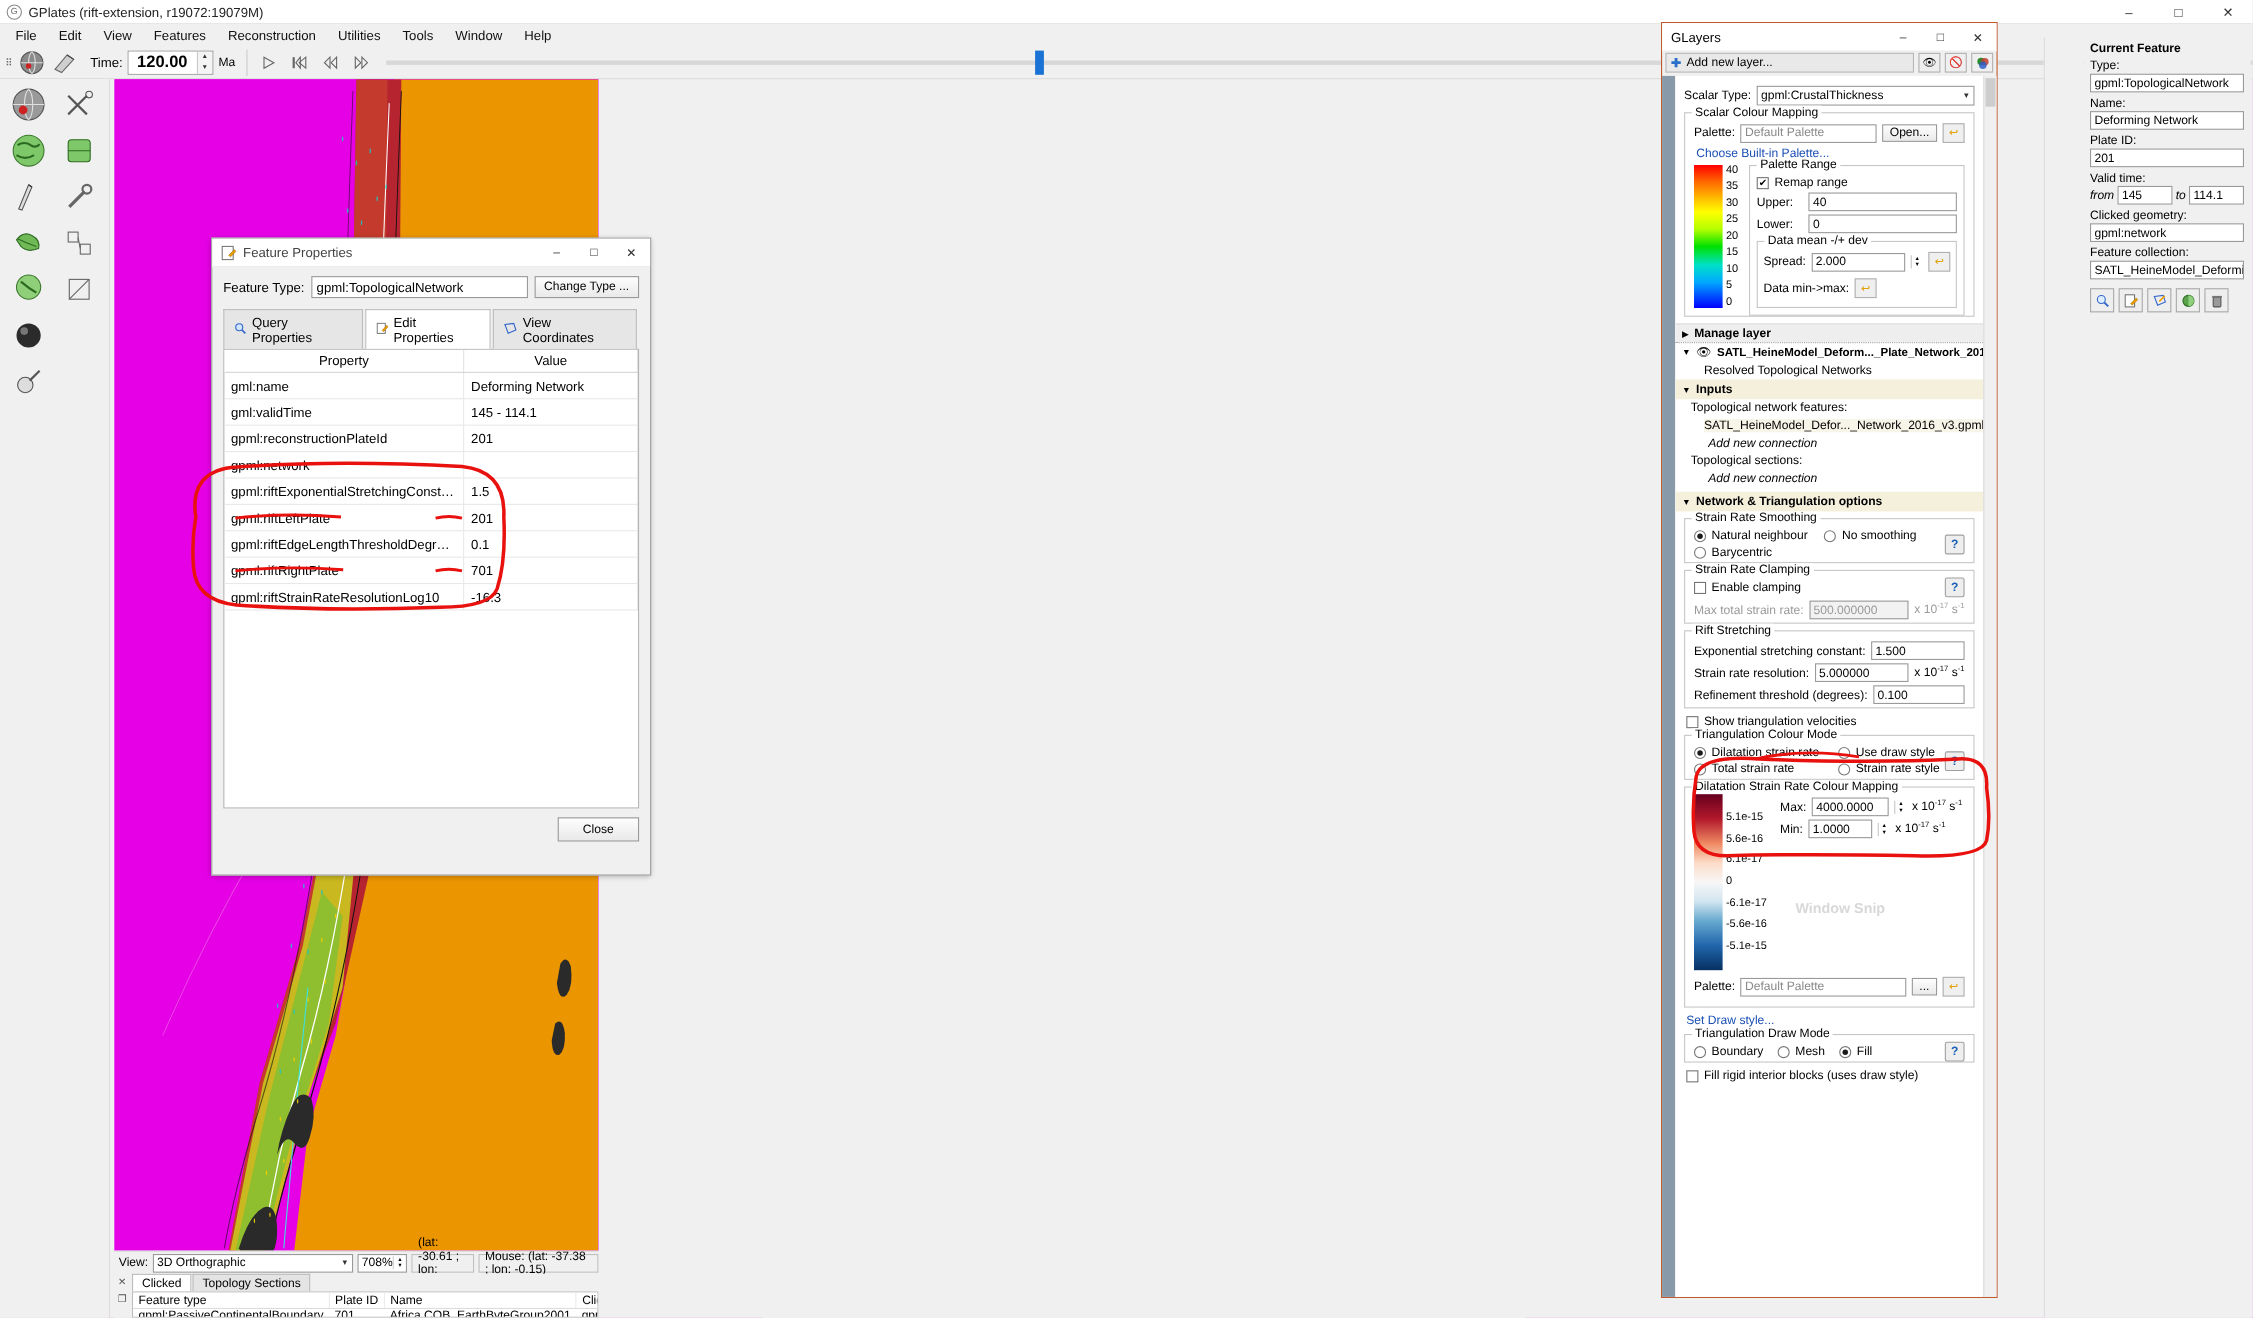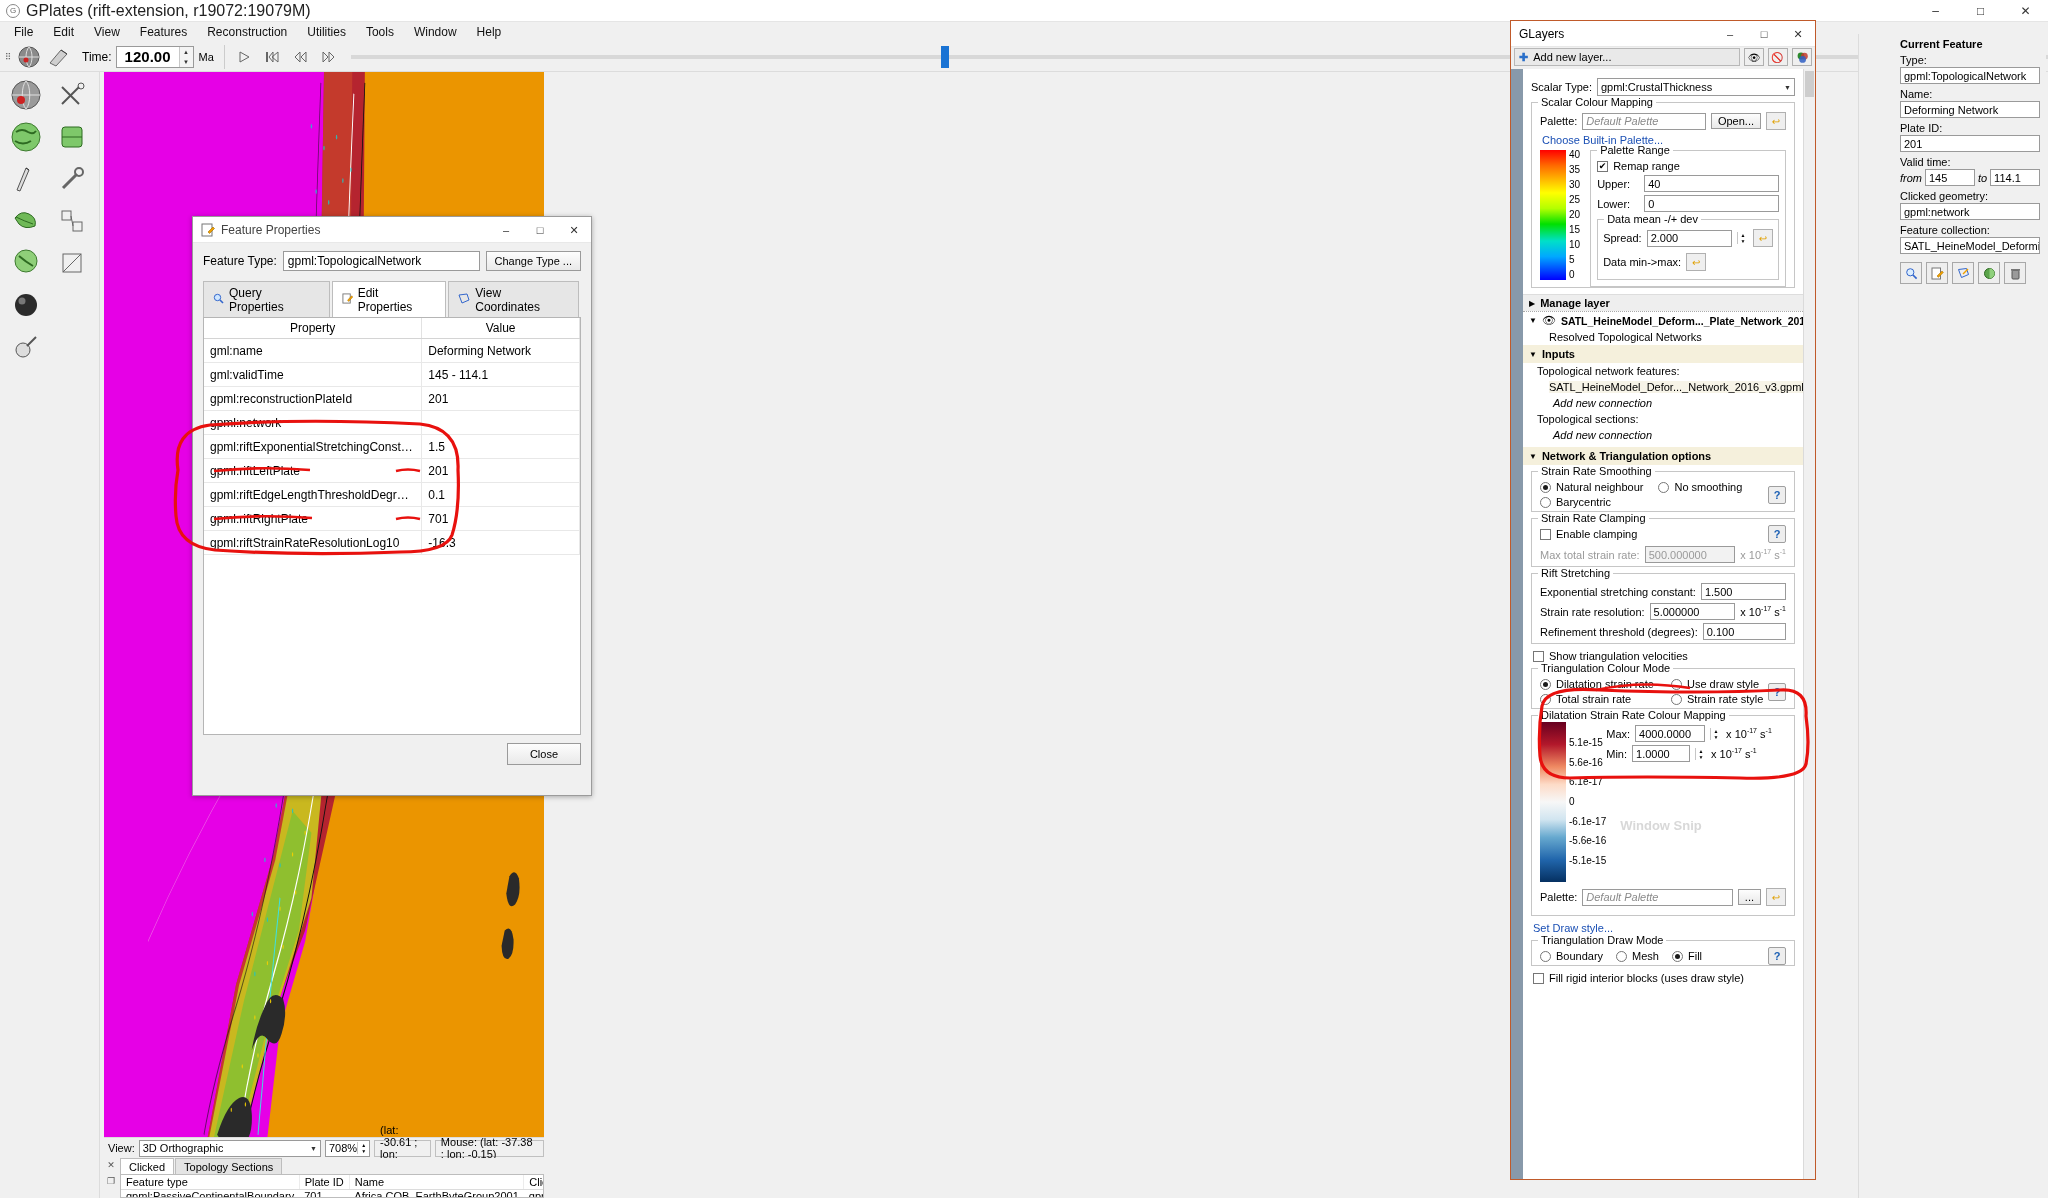--- a/index.html
+++ b/index.html
@@ -10,21 +10,21 @@
     font-size:12px; color:#000; background:#f0f0f0;
     position:relative;
   }
   .app { position:absolute; inset:0; background:#f0f0f0; }
 
   
   .titlebar { height:22px; background:#ffffff; display:flex; align-items:center; padding:0 6px;
               border-bottom:1px solid #e5e5e5; position:relative; }
   .titlebar .tb-icon { width:14px; height:14px; border-radius:50%; border:1.5px solid #888;
               display:inline-flex; align-items:center; justify-content:center; font-size:8px; color:#666; margin-right:6px; }
-  .titlebar .tb-text { font-size:16px; color:#222; }
+  .titlebar .tb-text { font-size:12px; color:#222; }
   .winbtns { position:absolute; right:0; top:0; height:22px; display:flex; }
   .winbtns div { width:45px; height:22px; display:flex; align-items:center; justify-content:center;
                  font-size:12px; color:#333; }
 
   
   .menubar { height:20px; background:#f0f0f0; display:flex; align-items:center; padding-left:4px; }
   .menubar span { padding:2px 10px; font-size:12px; color:#111; }
 
   
   .toolrow { height:30px; background:#f0f0f0; display:flex; align-items:center; padding-left:2px;
@@ -134,21 +134,21 @@
   .ly-left { width:12px; background:#8899aa; }
   .ly-main { flex:1; background:#fff; overflow:hidden; position:relative; }
   .ly-sb { width:12px; background:#f0f0f0; border-left:1px solid #dadada; position:relative; }
   .ly-sb .thumb { position:absolute; left:1px; right:1px; top:2px; height:26px; background:#cdcdcd; }
   .grpbox { border:1px solid #c6c6c6; margin:6px 8px; padding:6px 8px 0 8px; position:relative; }
   .grpbox > .leg { position:absolute; top:-7px; left:6px; background:#fff; padding:0 3px; font-size:11px; }
   .fld { display:flex; align-items:center; gap:5px; margin:3px 0; font-size:11px; }
   .tinput { border:1px solid #9a9a9a; background:#fff; height:17px; font-size:11px; padding:0 3px;
             display:flex; align-items:center; }
   .tinput.gray { background:#f2f2f2; color:#9a9a9a; }
-  .tinput.ph { color:#8a8a8a; font-style:italic; }
+  .tinput.ph { color:#8a8a8a; }
   .radio { width:11px; height:11px; border-radius:50%; border:1px solid #767676; background:#fff;
            display:inline-flex; align-items:center; justify-content:center; flex:none; }
   .radio.on::after { content:""; width:5px; height:5px; border-radius:50%; background:#1b1b1b; }
   .cbx { width:11px; height:11px; border:1px solid #767676; background:#fff; display:inline-flex;
          align-items:center; justify-content:center; font-size:9px; flex:none; }
   .helpb { width:18px; height:18px; border:1px solid #9f9f9f; background:#eee; border-radius:2px;
            display:flex; align-items:center; justify-content:center; color:#1a5fb4; font-weight:bold; font-size:11px; }
   .hdrrow { background:#f5f0dc; padding:3px 6px; font-weight:bold; font-size:11px; display:flex;
             align-items:center; gap:5px; }
   .plainrow { padding:2px 6px; font-size:11px; display:flex; align-items:center; gap:5px; }
@@ -807,21 +807,21 @@
                 <span class="radio"></span>
                 <span>Strain rate style</span>
               </div>
             </div>
             <div class="helpb">?</div>
           </div>
         </div>
 
         <div class="grpbox" style="padding-bottom:6px">
           <span class="leg">Dilatation Strain Rate Colour Mapping</span>
-          <div style="display:flex;gap:0">
+          <div style="display:flex;gap:12px">
             <div style="display:flex">
               <div class="swatch" style="height:160px;background:linear-gradient(to bottom,#67001f 0%,#b2182b 14%,#ef8a62 28%,#fddbc7 39%,#f7f7f7 50%,#d1e5f0 61%,#67a9cf 72%,#2166ac 86%,#053061 100%)"></div>
               <div class="ticks" style="display:flex;flex-direction:column;justify-content:space-between;height:128px;margin:16px 0 0 3px">
                 <span>5.1e-15</span>
                 <span>5.6e-16</span>
                 <span>6.1e-17</span>
                 <span>0</span>
                 <span>-6.1e-17</span>
                 <span>-5.6e-16</span>
                 <span>-5.1e-15</span>

